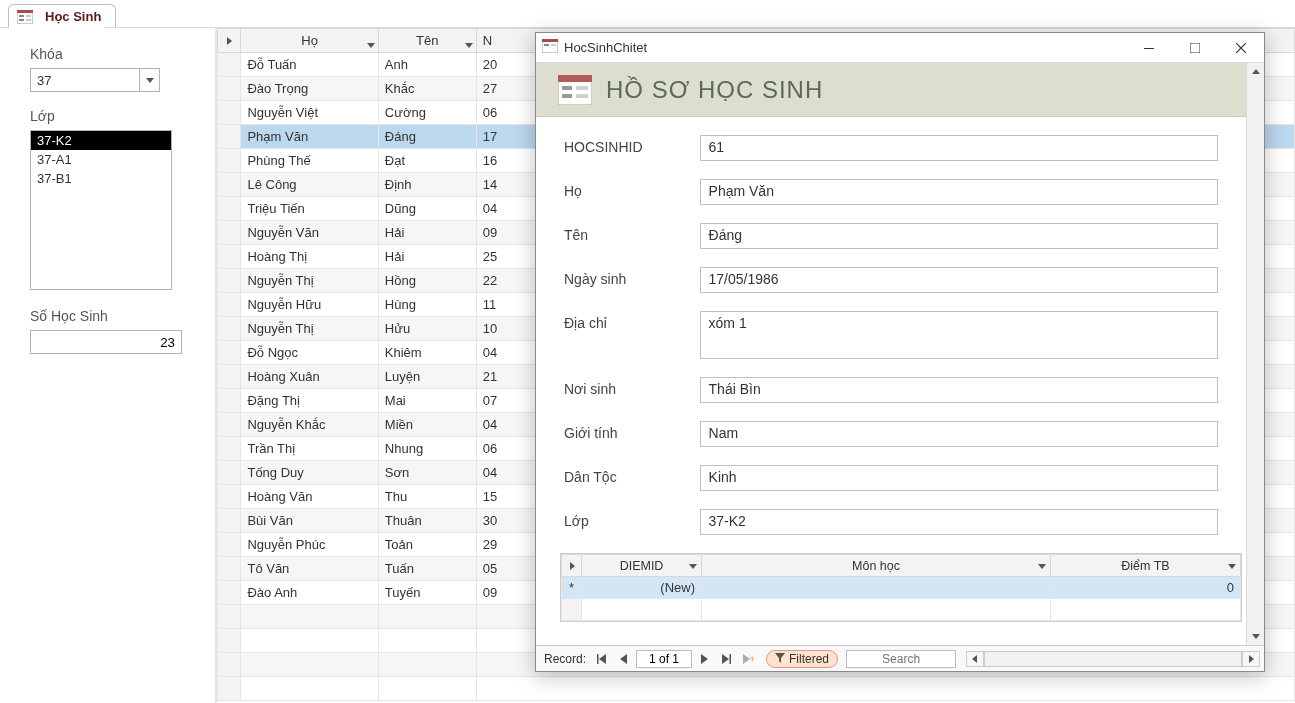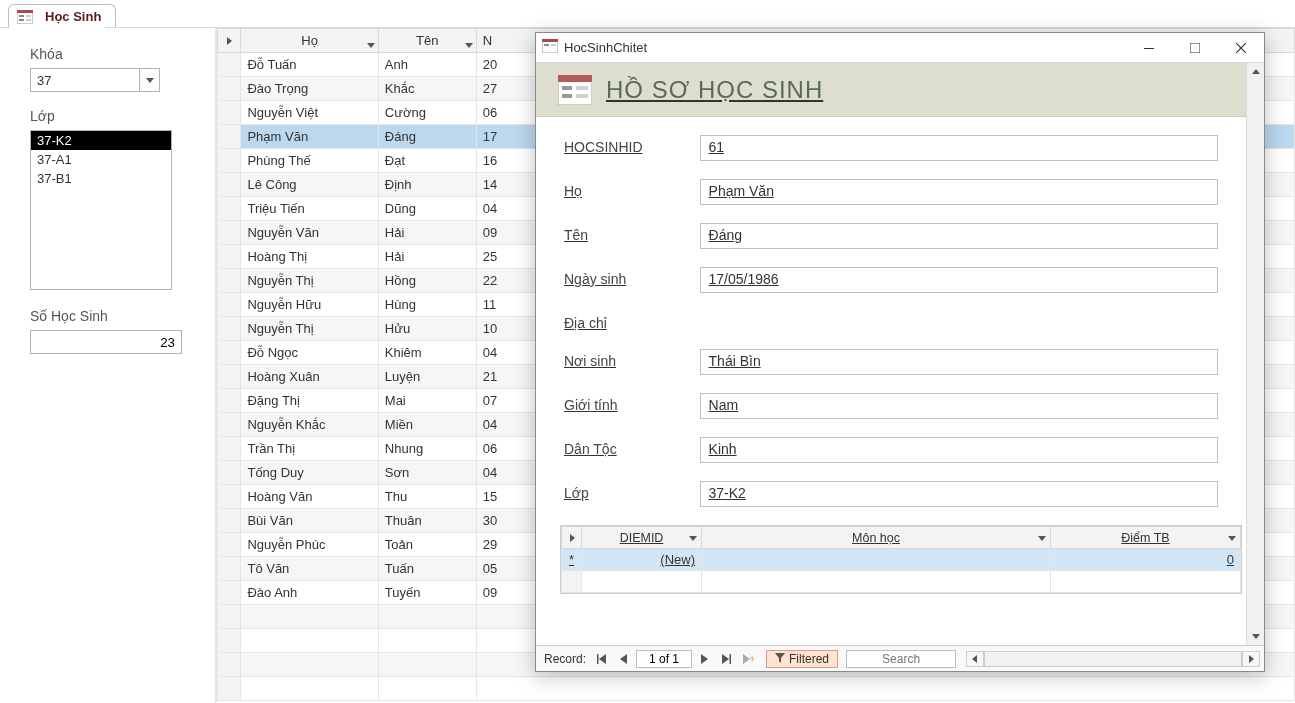--- a/index.html
+++ b/index.html
@@ -69,21 +69,21 @@
     display:flex; flex-direction:column;
   }
   .titlebar {
     display: flex; align-items: center; height: 30px; border-bottom: 1px solid #d9d9d9;
     padding-left: 6px; background:#fff;
   }
   .titlebar .title { margin-left: 6px; font-size: 13px; }
   .titlebar .wbtns { margin-left: auto; display:flex; }
   .wbtn { width: 46px; height: 29px; display:flex; align-items:center; justify-content:center; }
 
-  .popup-body { flex:1; overflow:hidden; position:relative;text-decoration:underline; }
+  .popup-body { flex:1; overflow:hidden; position:relative; }
   .popup-scroll { position:absolute; right:0; top:0; bottom:0; width:18px; background:#f1f1f1; border-left:1px solid #ddd;}
   .popup-scroll .up,.popup-scroll .dn{height:18px;display:flex;align-items:center;justify-content:center;}
   .popup-scroll .dn{position:absolute;bottom:0;left:0;right:0;}
 
   .form-header {
     background: #dedecf; height: 54px; display:flex; align-items:center; gap: 14px; padding-left: 22px;
     border-bottom:1px solid #ccc; margin-right:18px;
   }
   .form-header .big-icon { width:34px;height:30px; }
   .form-header h1 { margin:0; font-weight:400; color:#5a6a5a; font-size: 24px; letter-spacing: 1px;}
@@ -107,21 +107,21 @@
   .subds .rowhdr2 { width:20px; background:#f3f3f3; text-align:center;}
 
   
   .recnav {
     height: 26px; border-top:1px solid #ccc; display:flex; align-items:center;
     background:#f9f9f9; font-size:12px; gap:2px; padding:5px 4px;
   }
   .recnav .lbl{ padding:0 4px;}
   .recnav .btn { width:20px;height:20px;display:flex;align-items:center;justify-content:center;border:1px solid transparent;}
   .recnav input { width:56px;height:18px;border:1px solid #bbb;text-align:center;font-size:12px;}
-  .recnav .filt { display:flex;align-items:center;gap:4px;border:1px solid #d98; background:#ffe3cf; padding:1px 8px; border-radius:0; margin:0 6px;}
+  .recnav .filt { display:flex;align-items:center;gap:4px;border:1px solid #d98; background:#ffe3cf; padding:1px 8px; border-radius:9px; margin:0 6px;}
   .recnav .search { border:1px solid #bbb; height:18px; padding:0 4px; font-size:12px; width:110px;}
   .recnav .hscroll { flex:1; display:flex; align-items:center; margin-left:8px;}
   .recnav .hscroll .track{flex:1;height:16px;border:1px solid #ccc;background:#f1f1f1;}
   .recnav .hscroll .ab{width:18px;height:16px;border:1px solid #ccc;display:flex;align-items:center;justify-content:center;background:#f7f7f7;}
 
   
   svg.chev { width:8px;height:8px; }
   svg.chev polygon{fill:#555;}
 </style>
 </head>
@@ -424,20 +424,21 @@
       <div class="frow">
           <div class="flabel">Tên</div>
           <div class="finput">Đáng</div>
         </div>
       <div class="frow">
           <div class="flabel">Ngày sinh</div>
           <div class="finput">17/05/1986</div>
         </div>
       <div class="frow">
           <div class="flabel">Địa chỉ</div>
+          <div class="finput multi">xóm 1 </div>
         </div>
       <div class="frow">
           <div class="flabel">Nơi sinh</div>
           <div class="finput">Thái Bìn</div>
         </div>
       <div class="frow">
           <div class="flabel">Giới tính</div>
           <div class="finput">Nam</div>
         </div>
       <div class="frow">

